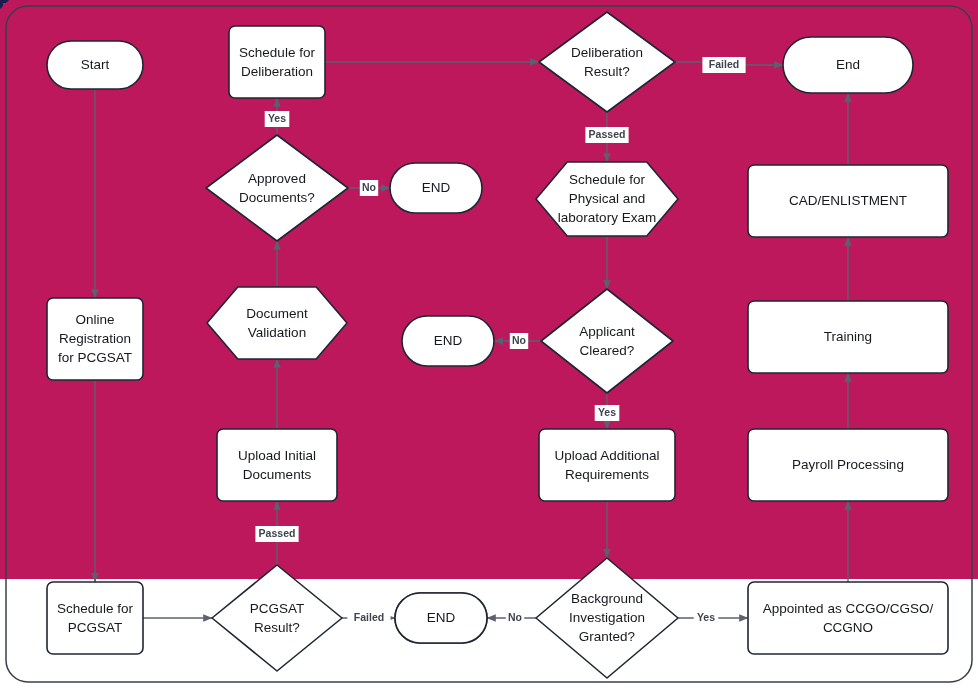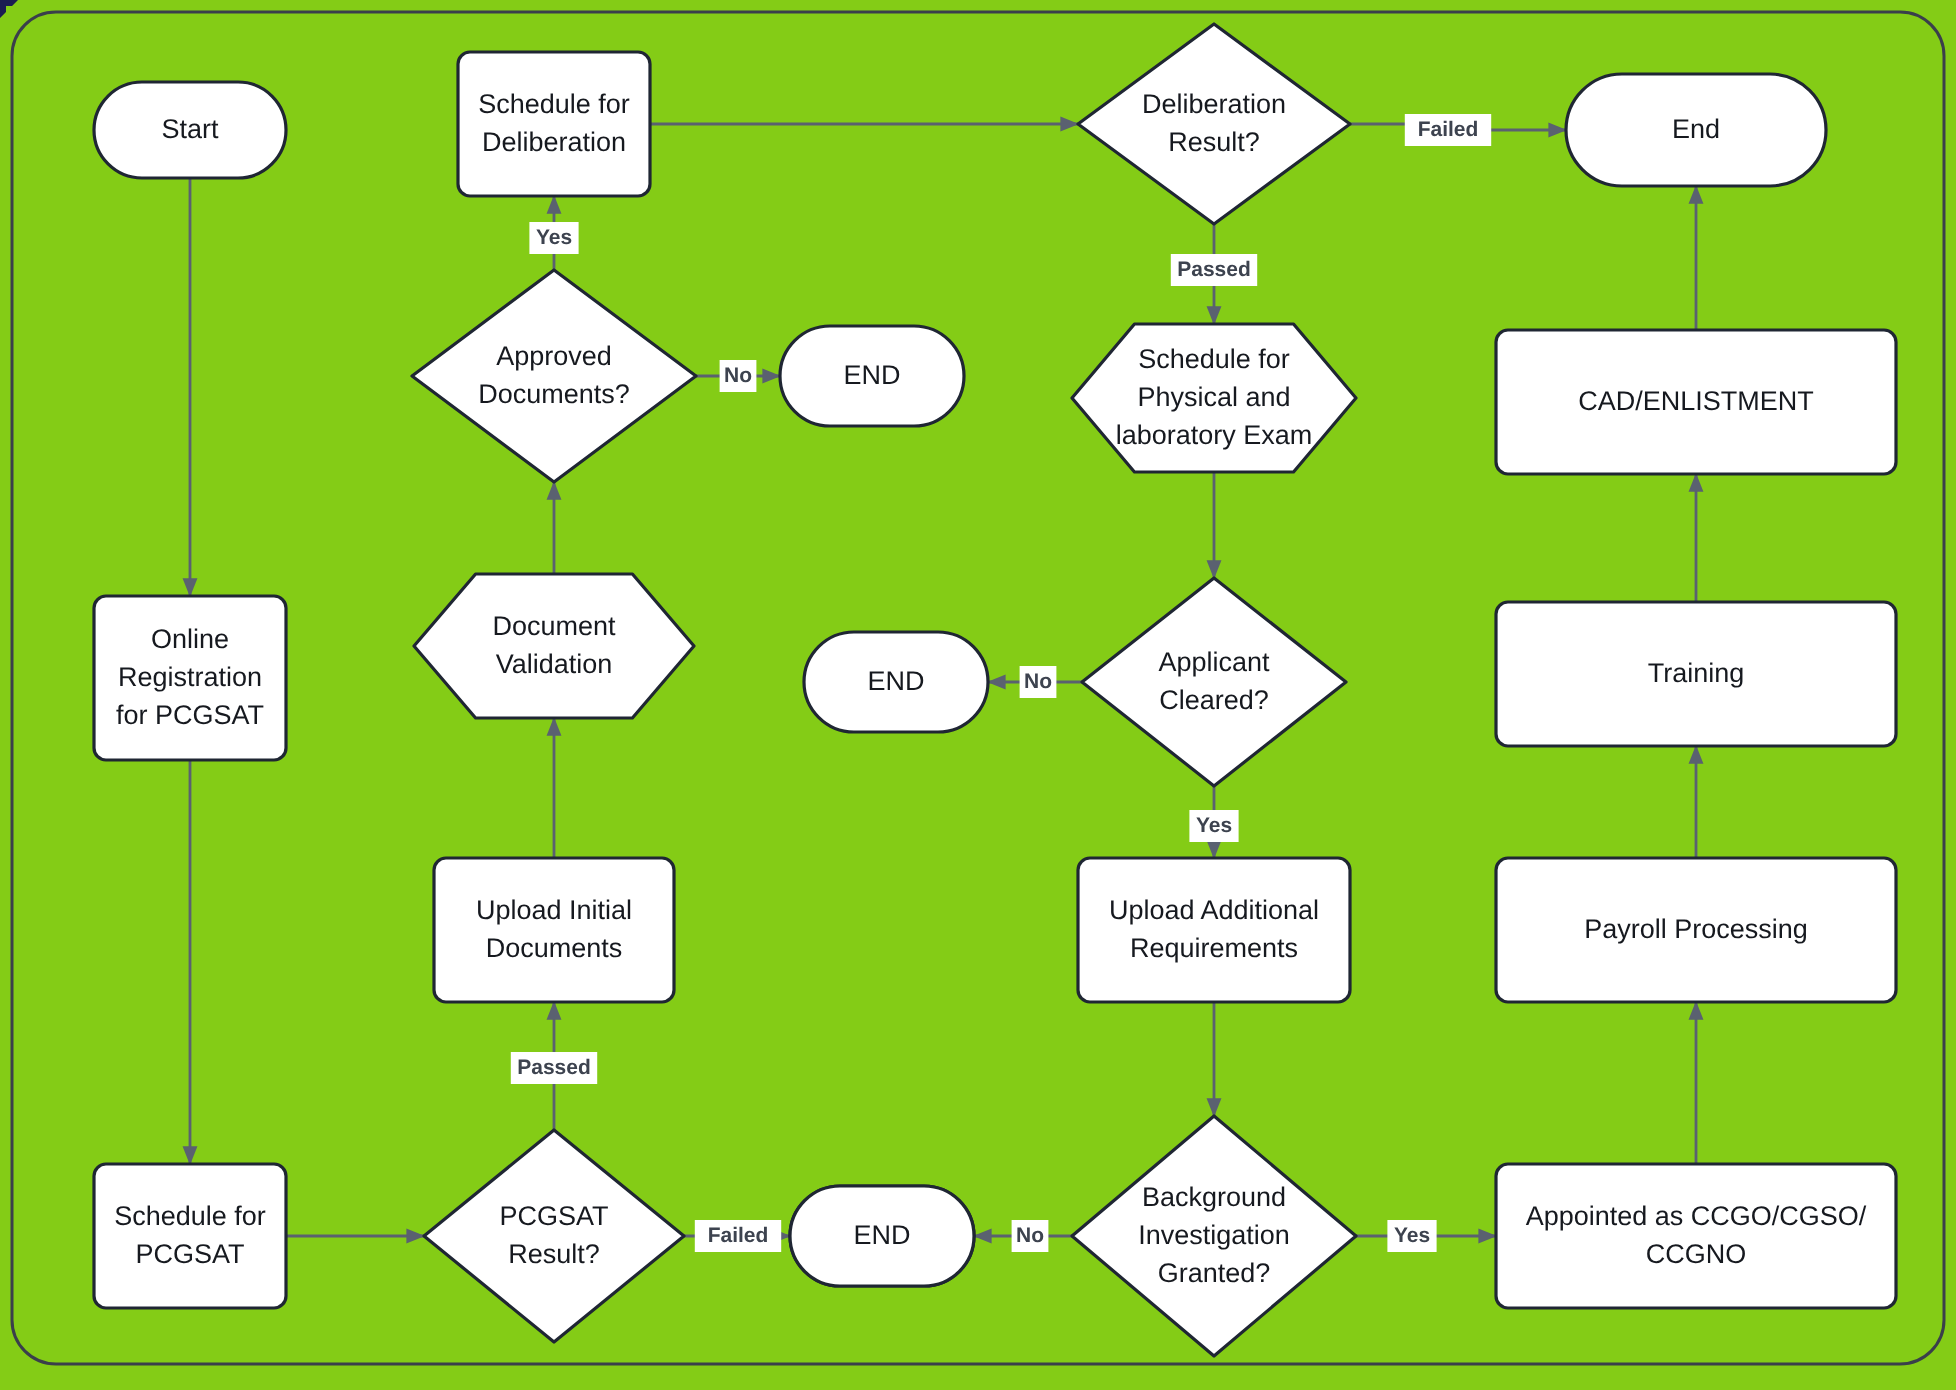--- a/index.html
+++ b/index.html
@@ -9,22 +9,22 @@
   }
   body {
     width: 978px;
     height: 695px;
     font-family: "Liberation Sans", sans-serif;
     overflow: hidden;
   }
   #canvas {
     position: relative;
     width: 978px;
-    height: 695px;
-    background: #84cc16;
+    height: 579px;
+    background: #be185d;
   }
   svg#flow {
     position: absolute;
     top: 0; left: 0;
     width: 978px;
     height: 695px;
   }
   .shape {
     fill: #ffffff;
     stroke: #1f2633;

